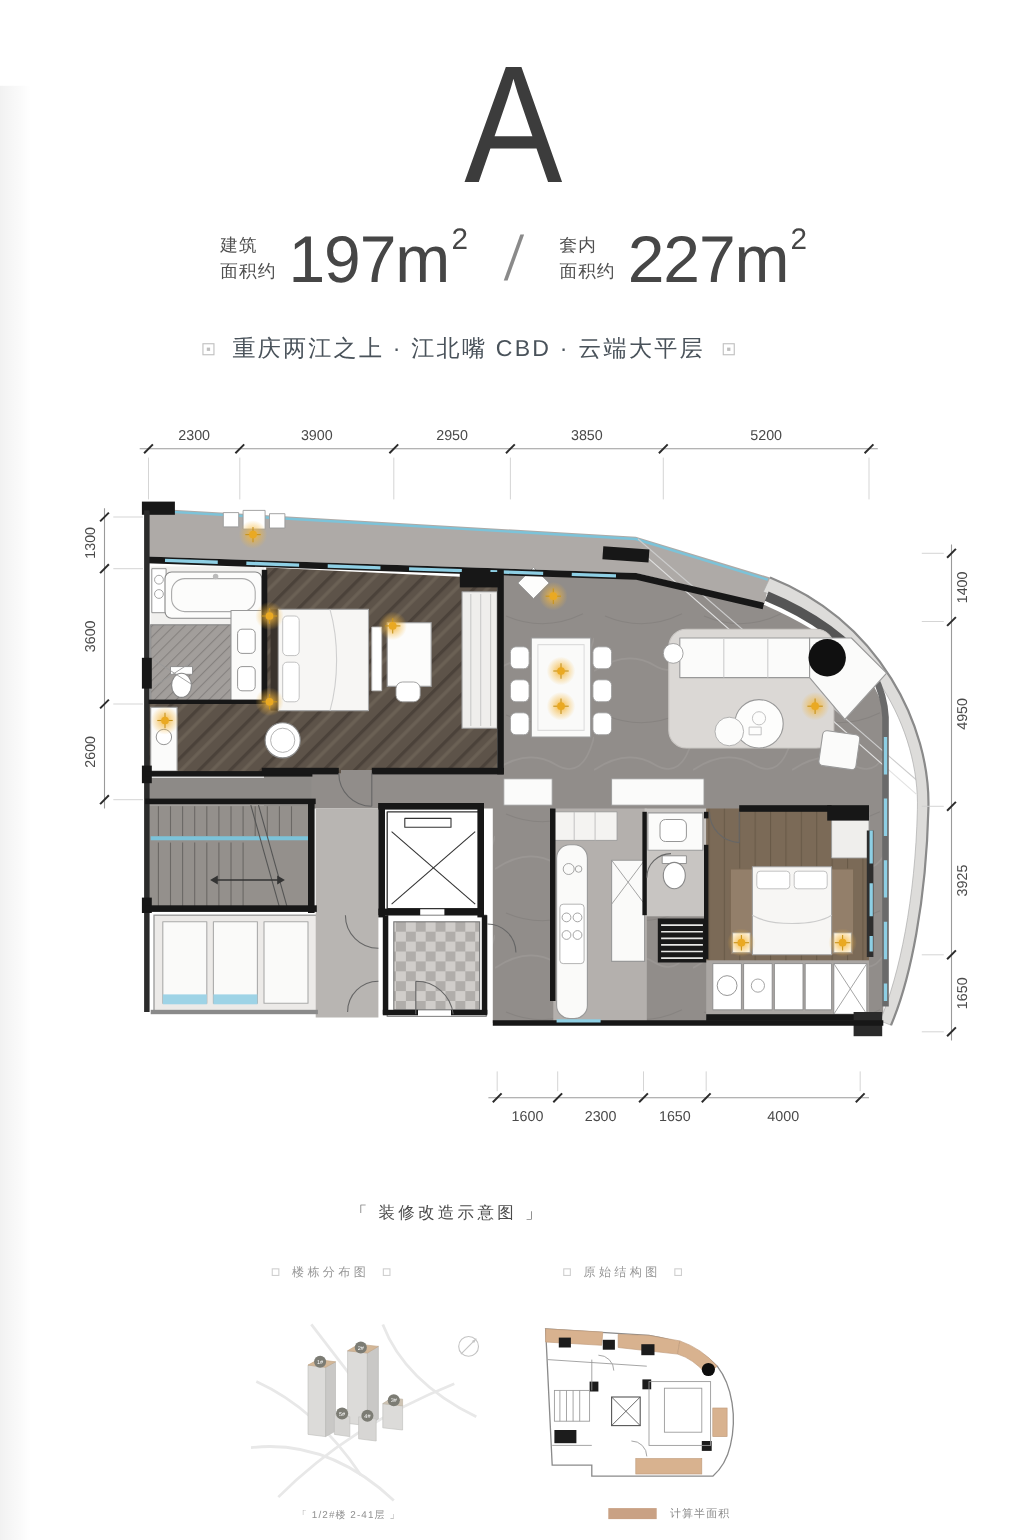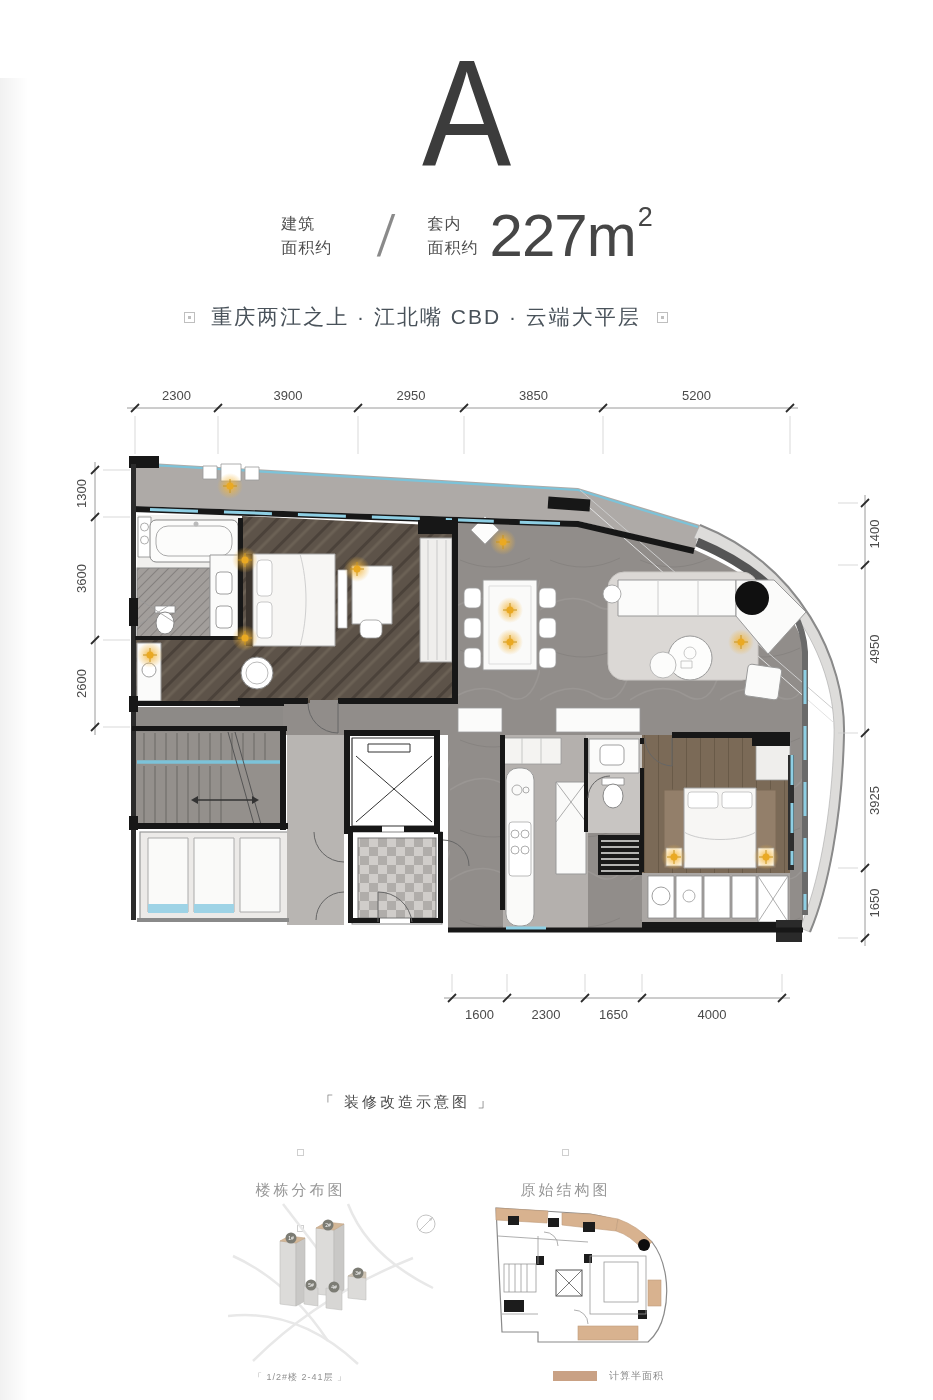--- a/index.html
+++ b/index.html
@@ -21,25 +21,25 @@
   .sup{font-size:27px;vertical-align:top;position:relative;top:-2px;margin-left:2px;}
   .slash{font-size:44px;color:#8a8a8a;margin:0 36px;font-style:italic;transform:scaleY(1.3);font-weight:300;}
   
   #tagline{left:0;top:303px;width:852px;display:flex;justify-content:center;align-items:center;gap:16px;}
   #tagline .txt{font-size:21px;letter-spacing:2px;color:#49525a;}
   .sq{width:9px;height:9px;border:1px solid #bfbfbf;display:flex;align-items:center;justify-content:center;}
   .sq i{display:block;width:3px;height:3px;background:#bfbfbf;}
   .sq-sm{width:5px;height:5px;border:1px solid #cfcfcf;}
   
   #caption{left:0;top:1093px;width:814px;text-align:center;font-size:15px;letter-spacing:3px;color:#4b4b4b;}
-  .minititle{display:flex;justify-content:center;align-items:center;gap:25px;
-             font-size:15px;letter-spacing:3px;color:#979797;flex-direction:column;}
+  .minititle{display:flex;justify-content:center;align-items:center;gap:12px;
+             font-size:11px;letter-spacing:3px;color:#979797;}
   #mini-left-title{left:218px;top:1149px;width:165px;}
   #mini-right-title{left:483px;top:1149px;width:165px;font-family:Liberation Mono, monospace;}
-  #mini-left-caption{left:215px;top:1371px;width:170px;text-align:center;font-size:9px;color:#909090;letter-spacing:1px;}
+  #mini-left-caption{left:232px;top:1371px;width:170px;text-align:center;font-size:9px;color:#909090;letter-spacing:1px;}
   #legend{left:553px;top:1369px;display:flex;align-items:center;gap:12px;font-family:Liberation Mono, monospace;}
   #legend .swatch{width:44px;height:10px;background:#c9a184;}
   #legend .ltext{font-size:10px;color:#8a8a8a;letter-spacing:1px;}
   .dim-text{font-size:13px;fill:#4a4a4a;}
   svg text{font-family:"Liberation Sans","DejaVu Sans",sans-serif;}
 </style>
 </head>
 <body>
 
 <div id="page">
@@ -49,20 +49,21 @@
   <div id="plan-letter" class="abs">
     <span>A</span>
   </div>
 
   <div id="arearow" class="abs">
     <div class="agroup">
       <div class="alabel">
         <div>建筑</div>
         <div>面积约</div>
       </div>
+      <div class="aval"><span>197m</span><span class="sup">2</span></div>
     </div>
     <div class="slash">/</div>
     <div class="agroup">
       <div class="alabel">
         <div>套内</div>
         <div>面积约</div>
       </div>
       <div class="aval"><span>227m</span><span class="sup">2</span></div>
     </div>
   </div>

